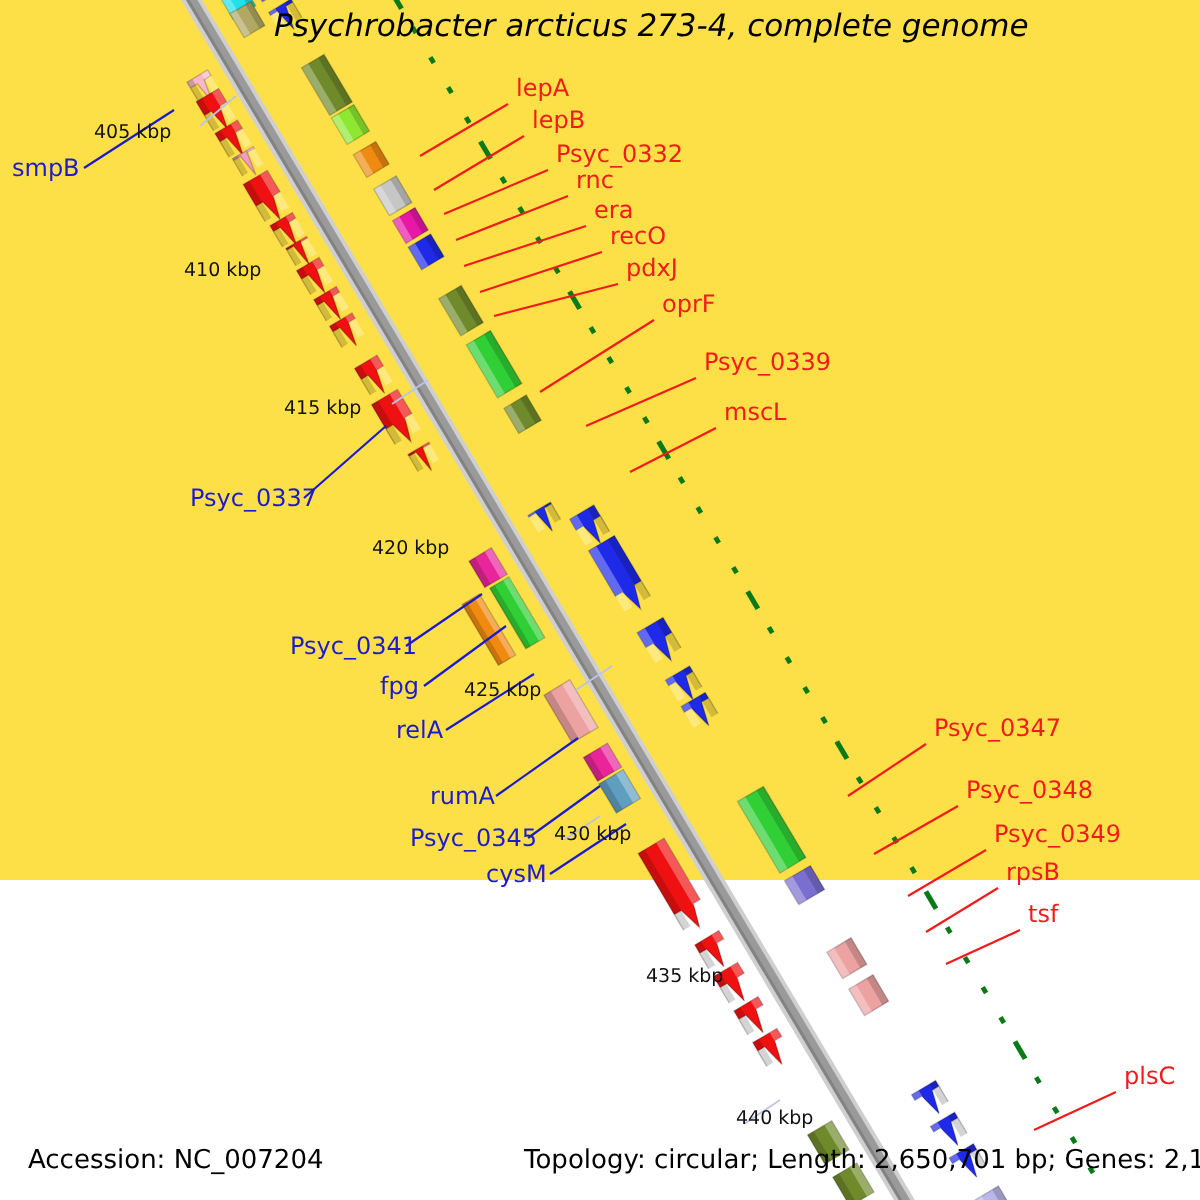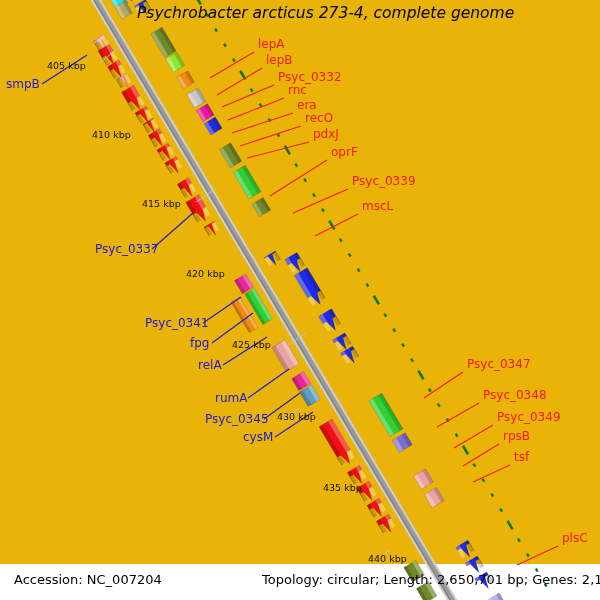--- a/index.html
+++ b/index.html
@@ -1,18 +1,18 @@
 <!DOCTYPE html>
 <html><head>
 <meta charset="utf-8">
 <style>
   html,body{margin:0;padding:0;background:#ffffff;}
   body{width:600px;height:600px;overflow:hidden;
        font-family:"DejaVu Sans","Liberation Sans",sans-serif;}
-  #stage{position:relative;width:600px;height:564px;background:#eab308;}
+  #stage{position:relative;width:600px;height:440px;background:#fde047;}
   svg#map{position:absolute;left:0;top:0;width:600px;height:600px;display:block;}
 
   .title-txt{font-style:italic;font-size:15.5px;fill:#000;
              font-family:"DejaVu Sans","Liberation Sans",sans-serif;}
   .foot-txt{font-size:13px;fill:#000;
             font-family:"DejaVu Sans","Liberation Sans",sans-serif;}
   .tick-txt{font-size:9.5px;fill:#111;
             font-family:"DejaVu Sans","Liberation Sans",sans-serif;}
   .lab-red{font-size:12px;fill:#f21b1b;
            font-family:"DejaVu Sans","Liberation Sans",sans-serif;}

